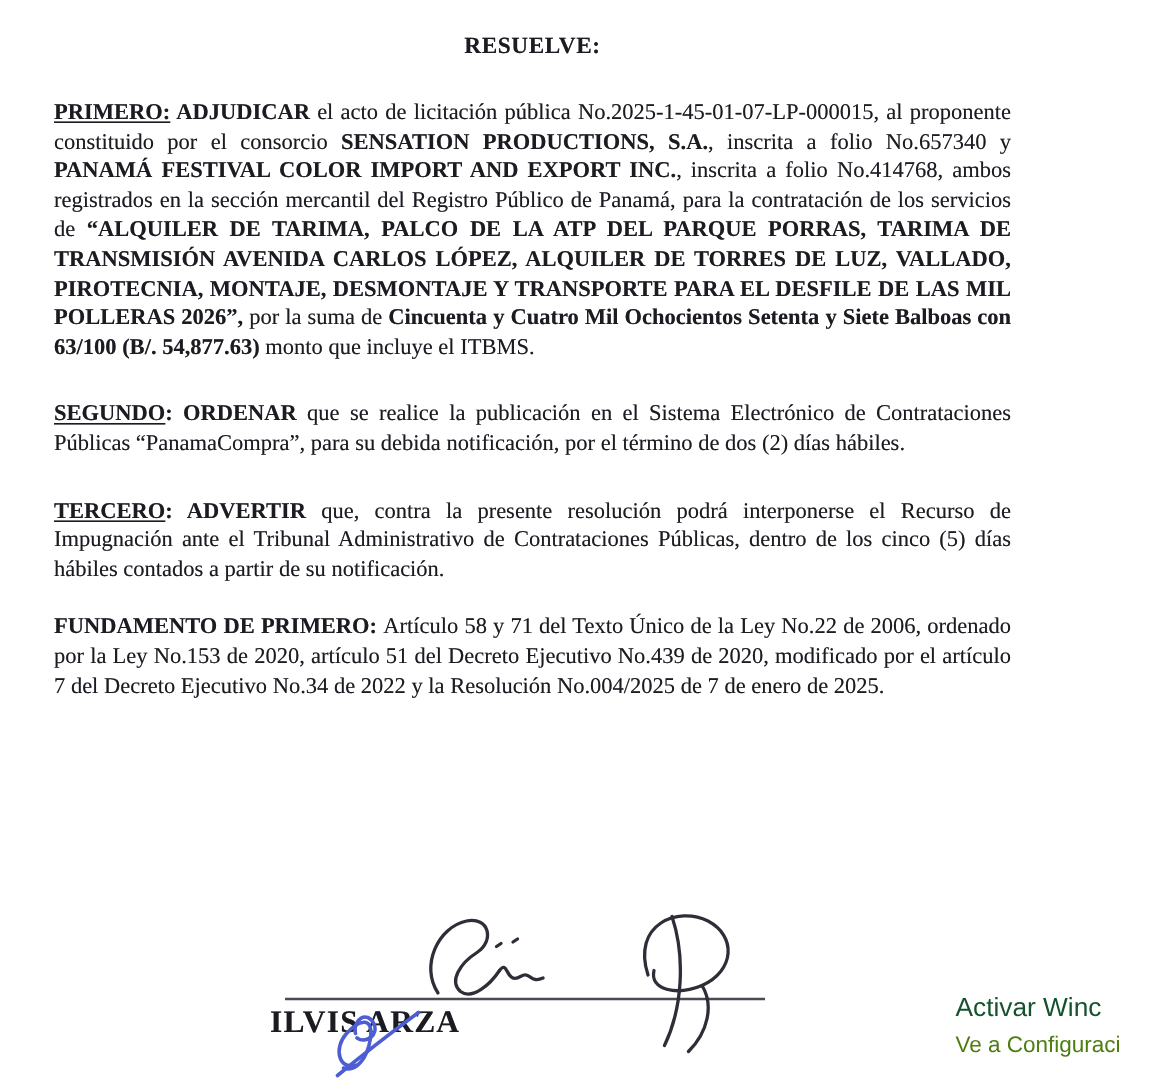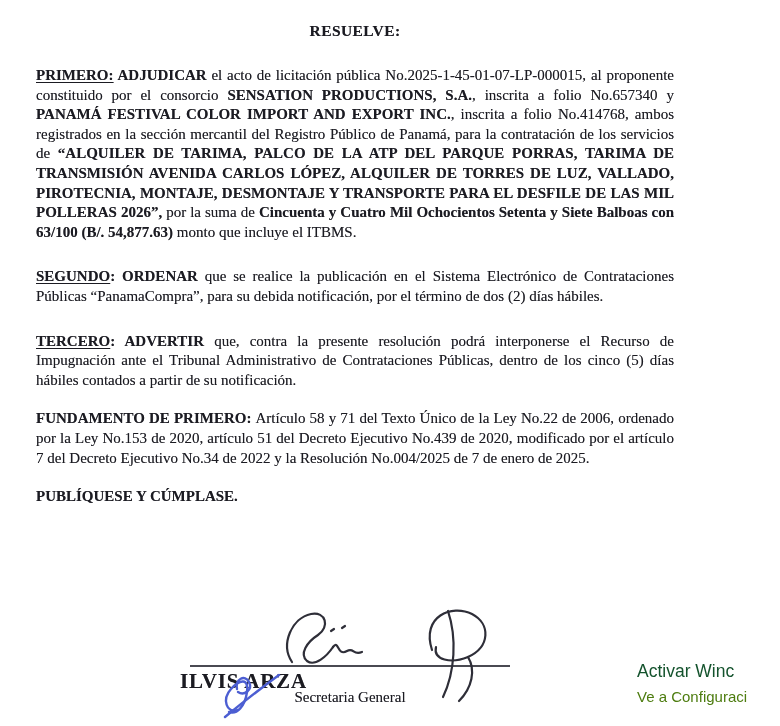--- a/index.html
+++ b/index.html
@@ -71,27 +71,25 @@
   <p class="heading">RESUELVE:</p>
 
   <p class="para"><span class="bu">PRIMERO:</span><span class="b"> ADJUDICAR </span><span>el acto de licitación pública No.2025-1-45-01-07-LP-000015, al proponente constituido por el consorcio </span><span class="b">SENSATION PRODUCTIONS, S.A.</span><span>, inscrita a folio No.657340 y </span><span class="b">PANAMÁ FESTIVAL COLOR IMPORT AND EXPORT INC.</span><span>, inscrita a folio No.414768, ambos registrados en la sección mercantil del Registro Público de Panamá, para la contratación de los servicios de </span><span class="b">“ALQUILER DE TARIMA, PALCO DE LA ATP DEL PARQUE PORRAS, TARIMA DE TRANSMISIÓN AVENIDA CARLOS LÓPEZ, ALQUILER DE TORRES DE LUZ, VALLADO, PIROTECNIA, MONTAJE, DESMONTAJE Y TRANSPORTE PARA EL DESFILE DE LAS MIL POLLERAS 2026”,</span><span> por la suma de </span><span class="b">Cincuenta y Cuatro Mil Ochocientos Setenta y Siete Balboas con 63/100 (B/. 54,877.63)</span><span> monto que incluye el ITBMS.</span></p>
 
   <p class="para"><span class="bu">SEGUNDO</span><span class="b">: ORDENAR </span><span>que se realice la publicación en el Sistema Electrónico de Contrataciones Públicas “PanamaCompra”, para su debida notificación, por el término de dos (2) días hábiles.</span></p>
 
   <p class="para tight"><span class="bu">TERCERO</span><span class="b">: ADVERTIR </span><span>que, contra la presente resolución podrá interponerse el Recurso de Impugnación ante el Tribunal Administrativo de Contrataciones Públicas, dentro de los cinco (5) días hábiles contados a partir de su notificación.</span></p>
 
   <p class="para tight"><span class="b">FUNDAMENTO DE PRIMERO: </span><span>Artículo 58 y 71 del Texto Único de la Ley No.22 de 2006, ordenado por la Ley No.153 de 2020, artículo 51 del Decreto Ejecutivo No.439 de 2020, modificado por el artículo 7 del Decreto Ejecutivo No.34 de 2022 y la Resolución No.004/2025 de 7 de enero de 2025.</span></p>
 
-  <p class="para last"><span class="b">PUBLÍQUESE Y CÚMPLASE.</span></p>
 
 </div>
 
 <div class="sig-block">
   <div class="sig-name">ILVIS ARZA</div>
-  <div class="sig-title">Secretaria General</div>
 
   <svg class="sig-svg" width="340" height="126" viewBox="0 0 340 126">
 
     <path d="M10,66 L330,66" stroke="#4a4a52" stroke-width="1.8" fill="none"></path>
 
     <g fill="none" stroke-width="2.2" stroke-linecap="round" stroke-linejoin="round" stroke="#2e2e38">
       <path d="M112,62 C100,44 112,18 131,14 C146,11 150,27 138,35 C127,42 119,54 127,61 C135,67 147,56 153,47"></path>
       <path d="M153,47 C159,39 157,57 167,51 C174,47 173,56 182,52"></path>
       <path d="M151,31 l3,-2"></path>
       <path d="M162,28 l3,-2"></path>

